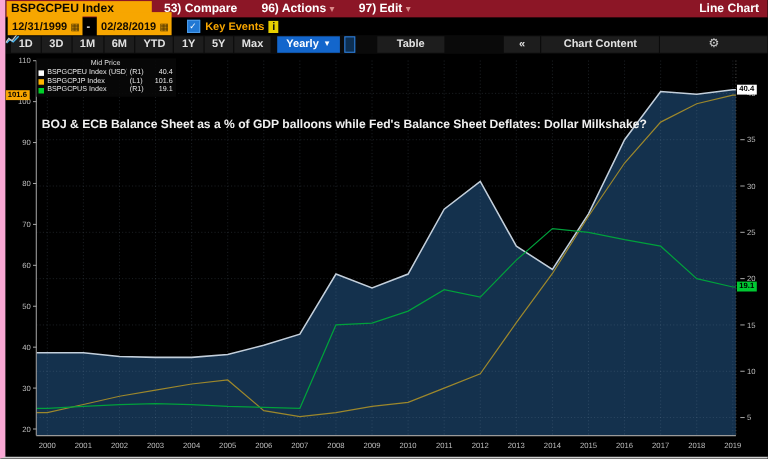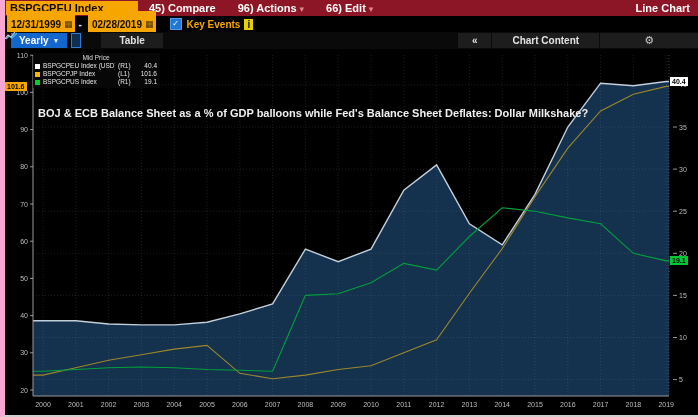--- a/index.html
+++ b/index.html
@@ -58,42 +58,52 @@
   .badge-eu{left:665px;top:28px;background:#ffffff;}
   .badge-us{left:665px;top:207px;background:#00c832;}
 </style>
 </head>
 <body>
 
 <div class="app">
 
   <div class="menubar">
     <div class="security-box">BSPGCPEU Index</div>
-    <div class="menu-item">45) Compare</div>
+    <div class="menu-item">53) Compare</div>
     <div class="menu-item"><span>96) Actions</span><span class="menu-caret">▾</span></div>
-    <div class="menu-item"><span>66) Edit</span><span class="menu-caret">▾</span></div>
+    <div class="menu-item"><span>97) Edit</span><span class="menu-caret">▾</span></div>
     <div class="menubar-right">Line Chart</div>
   </div>
 
   <div class="datebar">
     <div class="date-field">
         <span>12/31/1999</span>
         <span class="cal-icon">▦</span>
       </div>
     <div class="date-sep">-</div>
     <div class="date-field">
         <span>02/28/2019</span>
         <span class="cal-icon">▦</span>
       </div>
     <div class="kev-check">✓</div>
     <div class="kev-label">Key Events</div>
     <div class="info-box">i</div>
   </div>
 
   <div class="toolbar">
+    <div id="periods" style="display:flex;align-items:center;height:100%;margin-left:4px;">
+        <div class="tbtn">1D</div>
+        <div class="tbtn">3D</div>
+        <div class="tbtn">1M</div>
+        <div class="tbtn">6M</div>
+        <div class="tbtn">YTD</div>
+        <div class="tbtn">1Y</div>
+        <div class="tbtn">5Y</div>
+        <div class="tbtn">Max</div>
+      </div>
     <div class="tbtn freq" style="margin-left:6px;"><span>Yearly</span><span class="freq-caret">▼</span></div>
     <div class="tbtn icon-btn" style="margin-left:4px;">
       <svg width="13" height="9" viewBox="0 0 13 9">
         <polyline points="1,7 4,4 7,6 12,1" fill="none" stroke="#49b8f0" stroke-width="1.3"></polyline>
       </svg>
     </div>
     <div class="tbtn table-btn">Table</div>
     <div class="tb-right">
       <div class="tbtn collapse">«</div>
       <div class="tbtn content">

